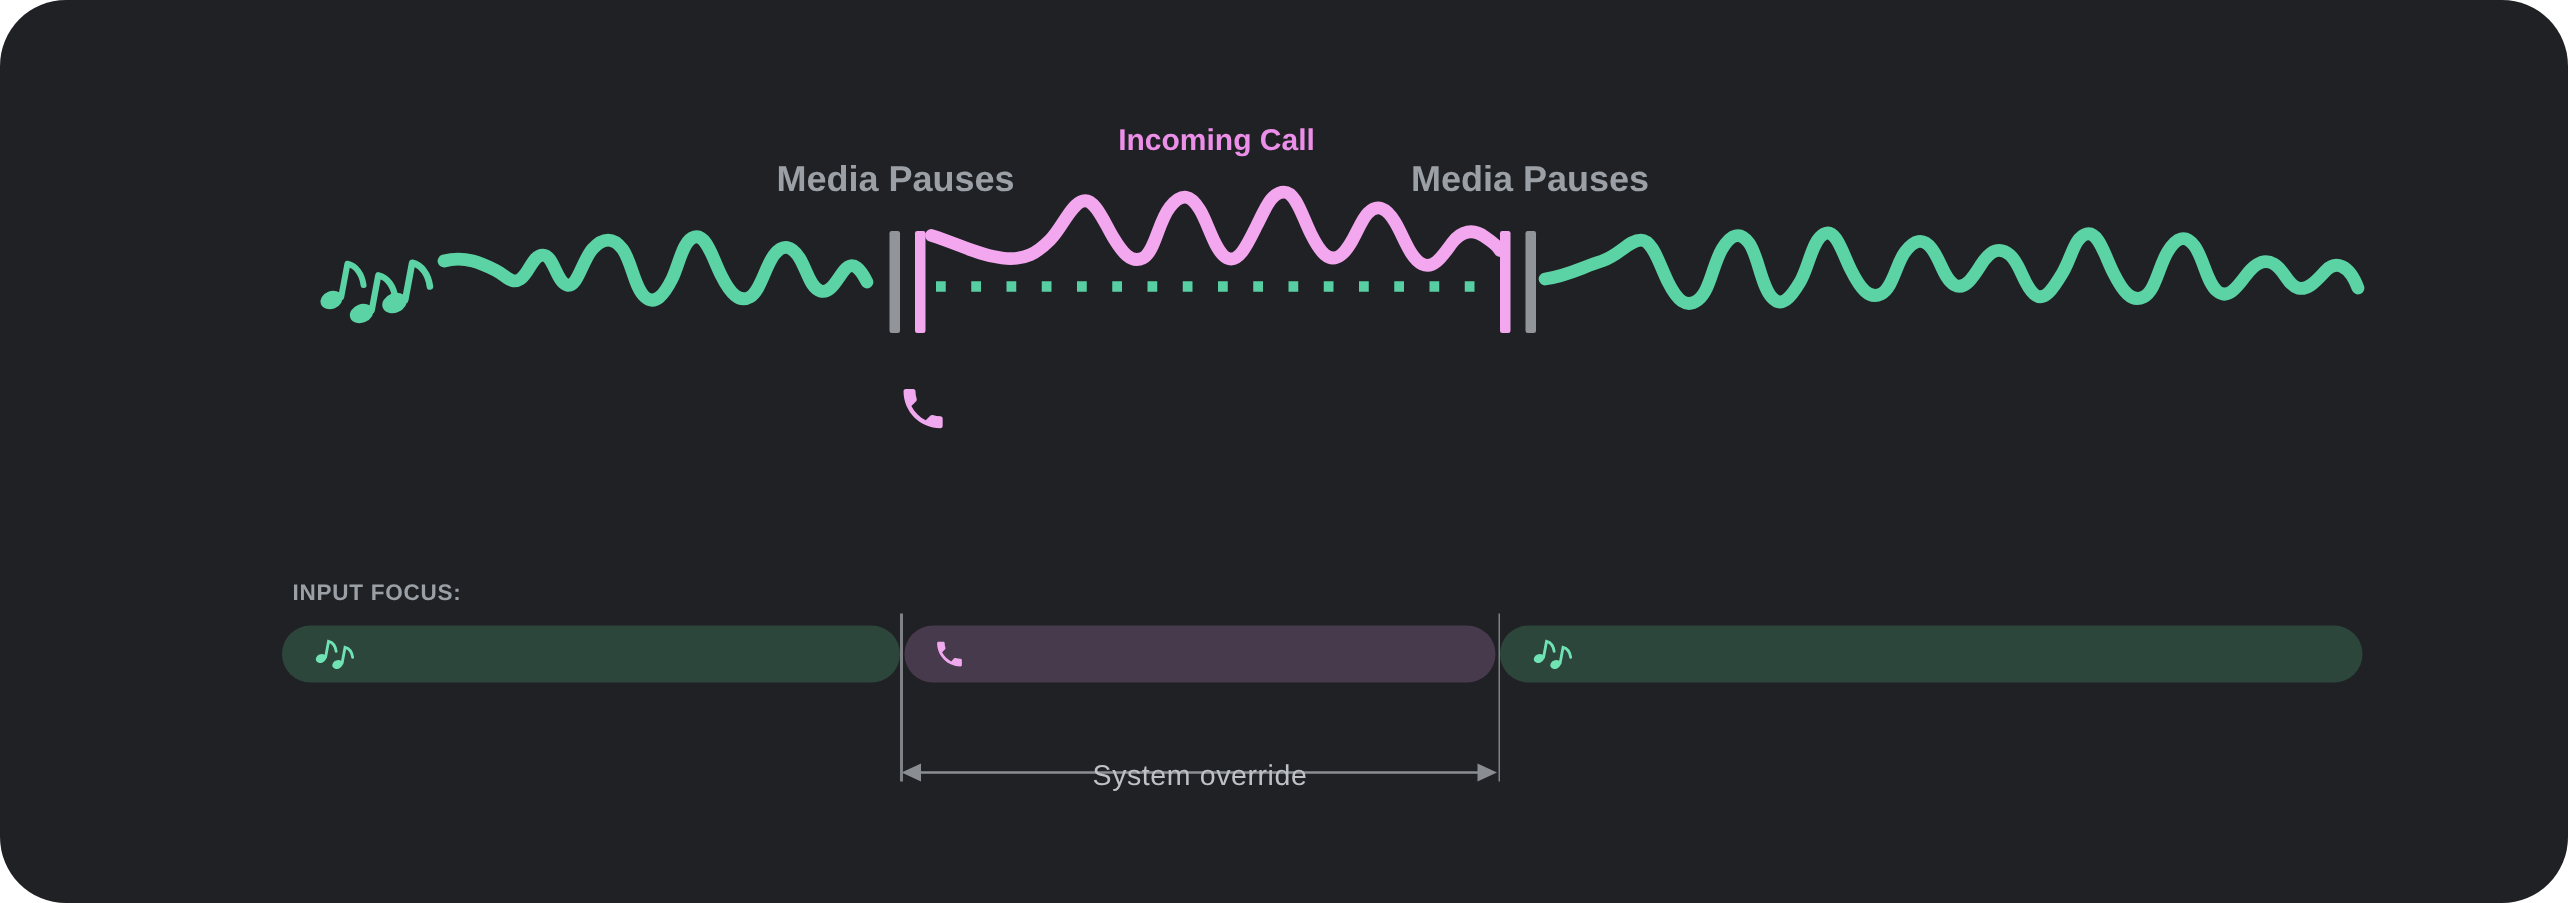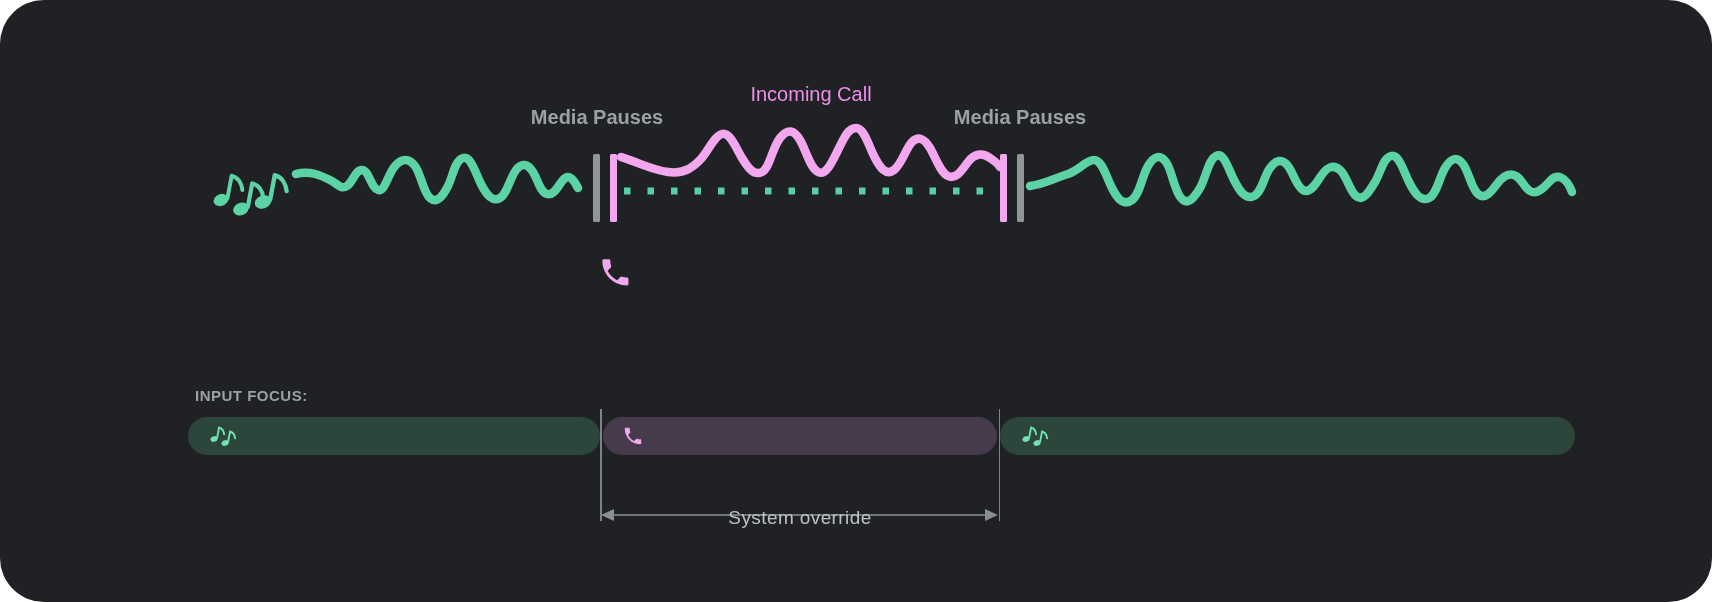--- a/index.html
+++ b/index.html
@@ -16,27 +16,27 @@
     inset: 0;
     width: 1712px;
     height: 602px;
   }
   .label {
     position: absolute;
     white-space: nowrap;
     font-family: "Liberation Sans", sans-serif;
   }
   .timeline-label {
-    font-size: 20px;
+    font-size: 24px;
     font-weight: 600;
     transform: translateX(-50%);
   }
   .call-label {
     font-size: 20px;
-    font-weight: 400;
+    font-weight: 700;
     transform: translateX(-50%);
   }
   .focus-heading {
     font-size: 15px;
     font-weight: 700;
     letter-spacing: 0.5px;
     text-align: right;
   }
   .override-label {
     font-size: 19px;

